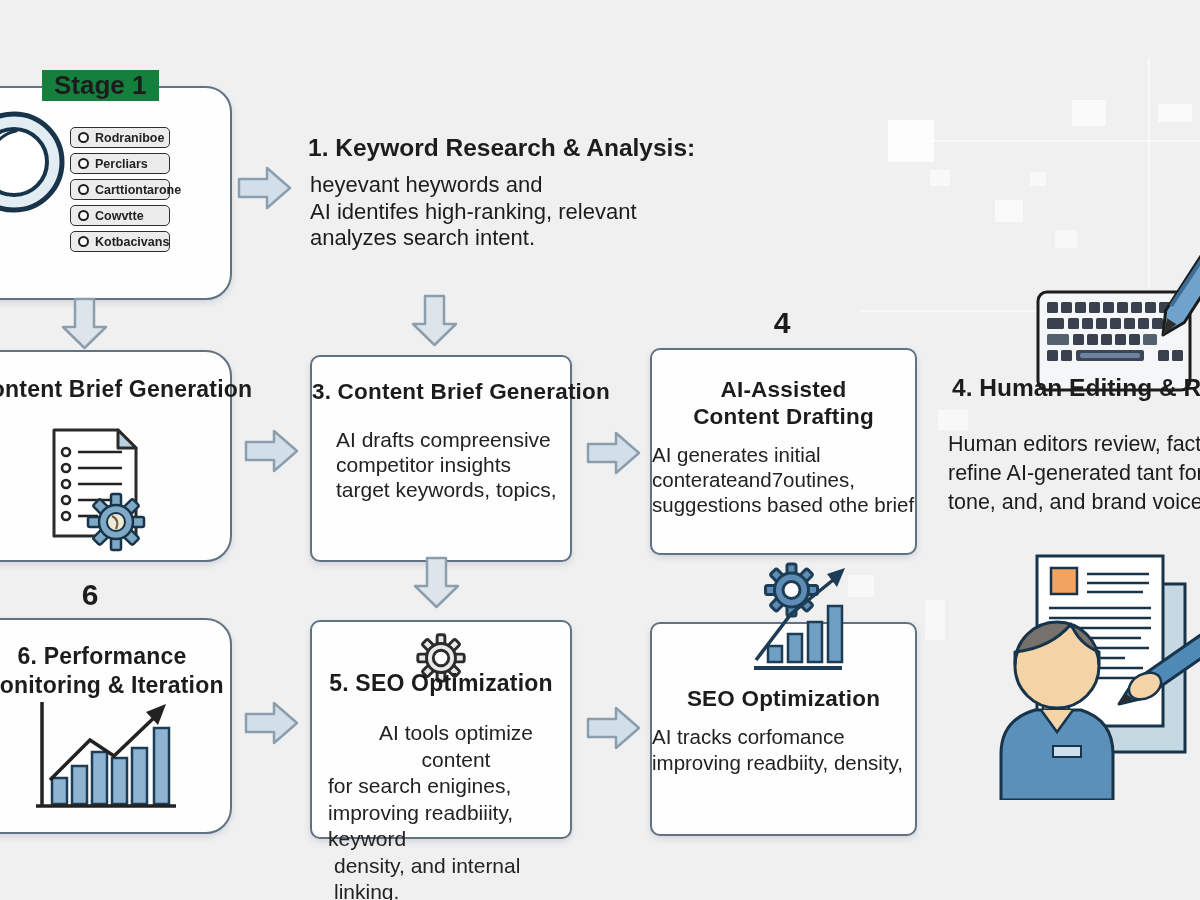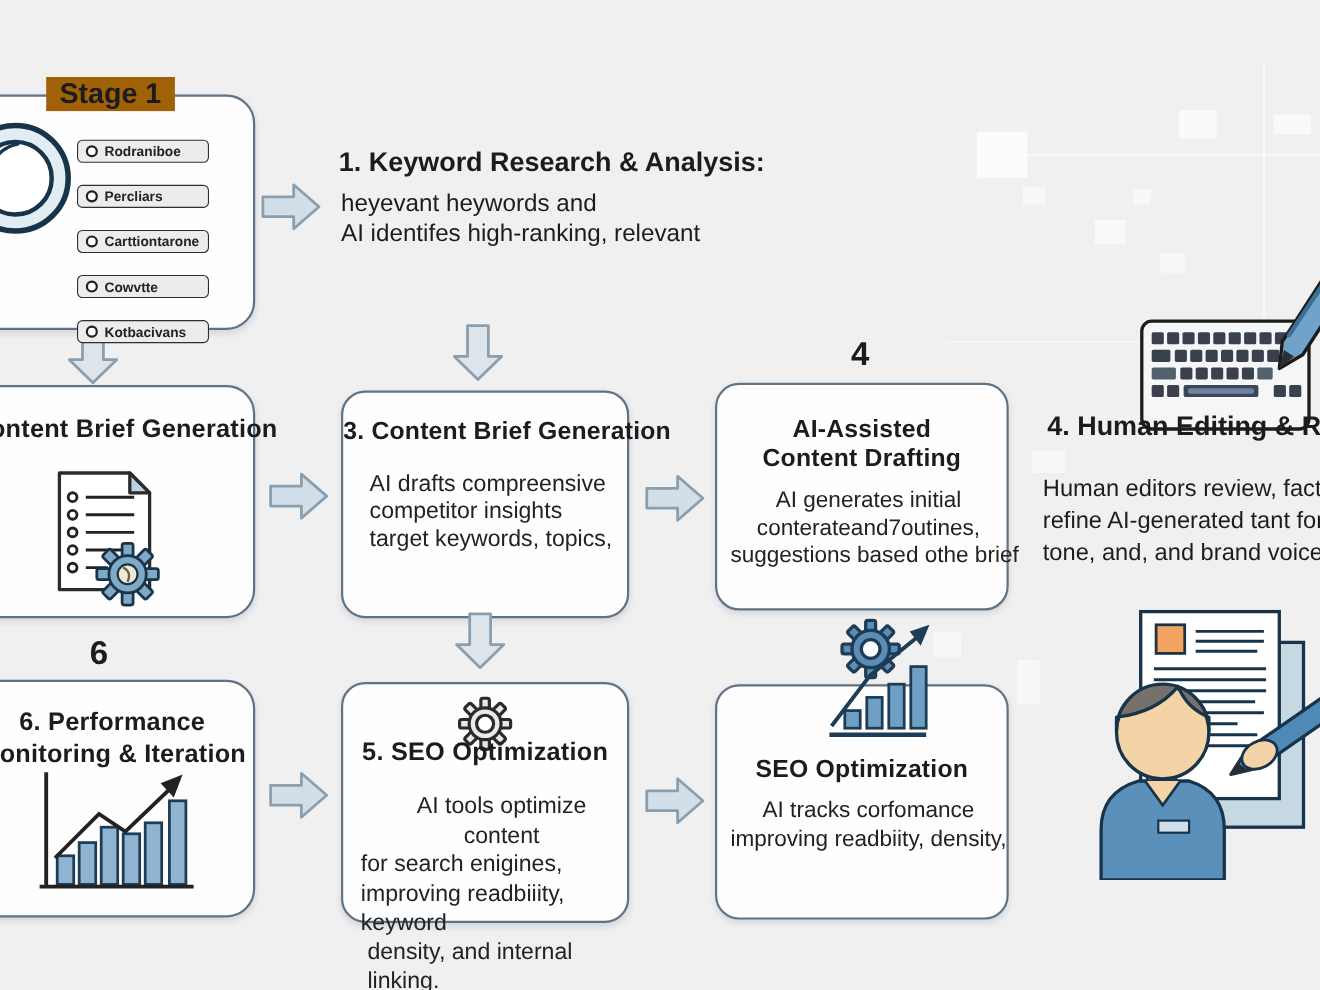--- a/index.html
+++ b/index.html
@@ -6,42 +6,42 @@
   .canvas{
     position:relative; width:1200px; height:900px; overflow:hidden;
     background:#f0f0f1; font-family:"Liberation Sans",sans-serif; color:#1c1c1c;
   }
   .abs{position:absolute;}
   
   .fbox{
     position:absolute; background:#fefefe; border:2.5px solid #5f7384;
     border-radius:26px; box-shadow:0 3px 6px rgba(90,105,120,.18);
   }
-  .fbox.r22{border-radius:22px;}
+  .fbox.r22{border-radius:10px;}
   .boxtitle{
     position:absolute; left:0; right:0; text-align:center; font-weight:bold;
     white-space:nowrap; letter-spacing:.2px;
   }
   .bodytext{position:absolute; line-height:25px; font-size:21px; color:#222;}
-  .centered{text-align:center; left:0; right:0;padding-left:12px;}
+  .centered{left:0; right:0;}
   .nowrap{white-space:nowrap;}
   .bignum{position:absolute; font-size:30px; font-weight:bold; text-align:center;}
   
   .chip{
-    width:120px; height:21px; border:1.6px solid #2e2e2e; border-radius:5px;
+    width:100px; height:21px; border:1.6px solid #2e2e2e; border-radius:5px;
     background:#ececec; display:flex; align-items:center; gap:6px;
-    padding-left:7px; margin-bottom:20px; box-sizing:border-box;
+    padding-left:7px; margin-bottom:5px; box-sizing:border-box;
   }
   .chip .bullet{
     width:7px; height:7px; border:2px solid #1f1f1f; border-radius:50%;
     background:#fff; flex:0 0 auto;
   }
   .chip .chiplabel{font-size:12.5px; font-weight:bold; color:#222; white-space:nowrap;}
   .stage-label{
-    position:absolute; background:#a16207; padding:0 12px; font-size:26px;
+    position:absolute; background:#15803d; padding:0 12px; font-size:26px;
     font-weight:bold; z-index:3;
   }
   
   .art{position:absolute; background:#ffffff; pointer-events:none;}
 </style>
 </head>
 <body>
 
 <div class="canvas">
 
@@ -93,20 +93,21 @@
     <div class="chip">
         <span class="bullet"></span>
         <span class="chiplabel">Kotbacivans</span>
       </div>
   </div>
 
   <div class="abs nowrap" style="left:308px;top:134px;font-size:24.5px;font-weight:bold;">1. Keyword Research &amp; Analysis:</div>
   <div class="abs" style="left:310px;top:172px;font-size:22px;line-height:26.5px;">
     <div>heyevant heywords and</div>
     <div>AI identifes high-ranking, relevant</div>
+    <div>analyzes search intent.</div>
   </div>
 
   <svg class="abs" style="left:237px;top:165px" width="56" height="46" viewBox="0 0 56 46">
     <polygon points="2,14 30,14 30,3 53,23 30,43 30,32 2,32" fill="#d3dfe8" stroke="#8a9eae" stroke-width="2.5" stroke-linejoin="round"></polygon>
   </svg>
   <svg class="abs" style="left:60px;top:297px" width="50" height="54" viewBox="0 0 50 54">
     <polygon points="15,2 34,2 34,30 46,30 24.5,51 3,30 15,30" fill="#dde5ea" stroke="#8a9eae" stroke-width="2.5" stroke-linejoin="round"></polygon>
   </svg>
   <svg class="abs" style="left:410px;top:294px" width="50" height="54" viewBox="0 0 50 54">
     <polygon points="15,2 34,2 34,30 46,30 24.5,51 3,30 15,30" fill="#dde5ea" stroke="#8a9eae" stroke-width="2.5" stroke-linejoin="round"></polygon>

